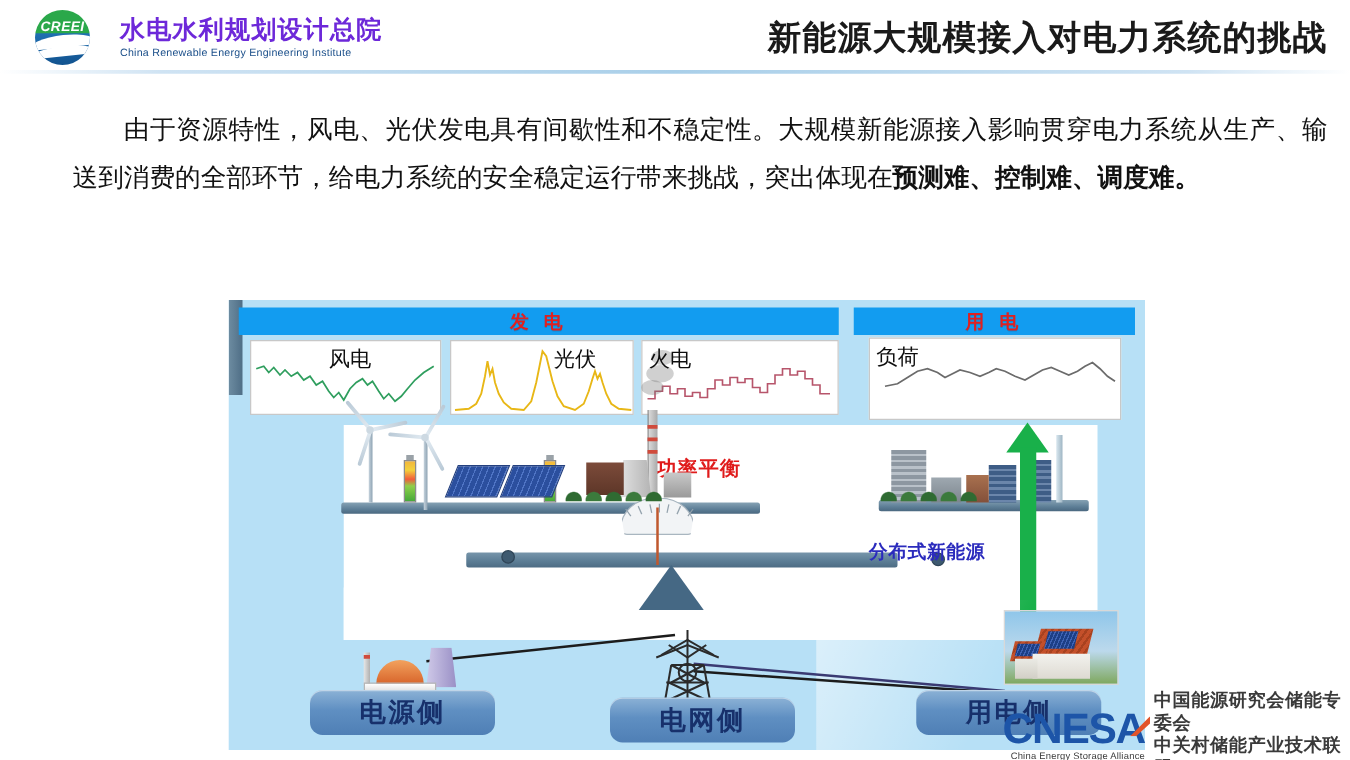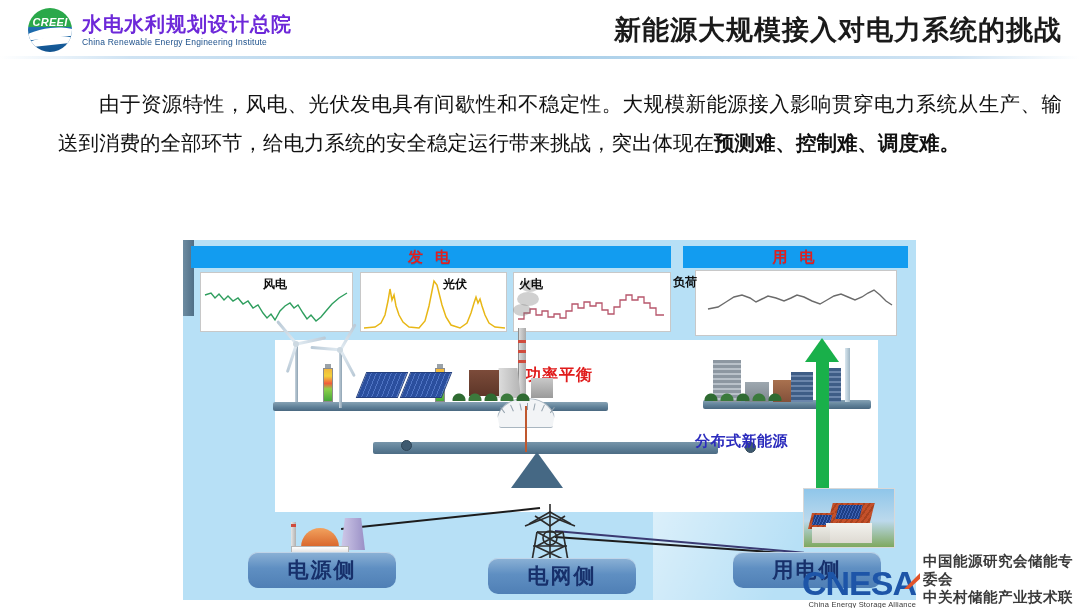--- a/index.html
+++ b/index.html
@@ -16,21 +16,21 @@
   }
 
   
   #header {
     position: absolute; left: 0; top: 0;
     width: 1080px; height: 56px;
     background: #ffffff;
   }
   #logo-block {
     position: absolute; left: 28px; top: 8px;
-    display: flex; align-items: center; gap: 10px;
+    display: flex; align-items: center; gap: 24px;
   }
   #logo-mark {
     position: relative;
     width: 44px; height: 44px;
     border-radius: 50%;
     background: linear-gradient(180deg,#2aa84a 0%,#2aa84a 42%,#1f6fb2 43%,#12538f 100%);
     overflow: hidden;
     flex: none;
   }
   #logo-mark .wave1 {
@@ -100,32 +100,32 @@
   #bar-use { left: 500px; top: 6px; width: 225px; }
 
   .chart-box {
     position: absolute;
     background: #ffffff;
     border: 1px solid #c8c8c8;
     overflow: hidden;
   }
   .chart-label {
     position: absolute;
-    font-size: 12px; font-weight: bold; color: #0d0d0d;
+    font-size: 17px; font-weight: normal; color: #0d0d0d;
     z-index: 3;
   }
   #chart-wind { left: 17px; top: 32px; width: 153px; height: 60px; }
   #chart-pv   { left: 177px; top: 32px; width: 147px; height: 60px; }
   #chart-fire { left: 330px; top: 32px; width: 158px; height: 60px; }
   #chart-load { left: 512px; top: 30px; width: 202px; height: 66px; }
 
   #lbl-wind { left: 80px; top: 36px; }
   #lbl-pv   { left: 260px; top: 36px; }
   #lbl-fire { left: 336px; top: 36px; }
-  #lbl-load { left: 490px; top: 34px; }
+  #lbl-load { left: 518px; top: 34px; }
 
   
   #stage-white {
     position: absolute; left: 92px; top: 100px;
     width: 560px; height: 195px;
     background: #ffffff;
   }
   #stage-white2 {
     position: absolute; left: 500px; top: 100px;
     width: 195px; height: 150px;

